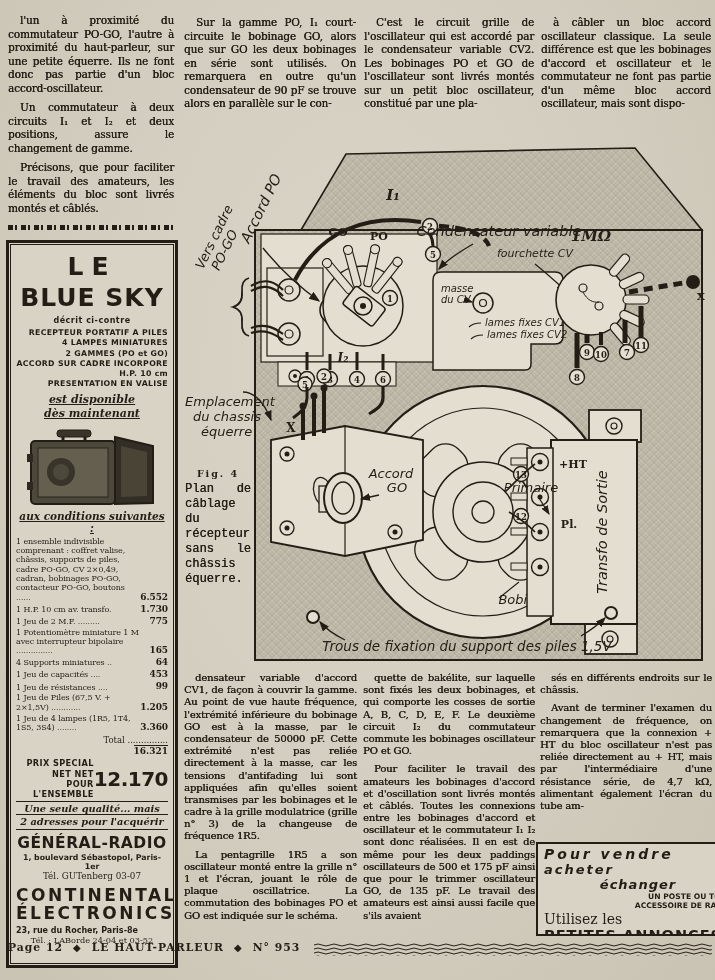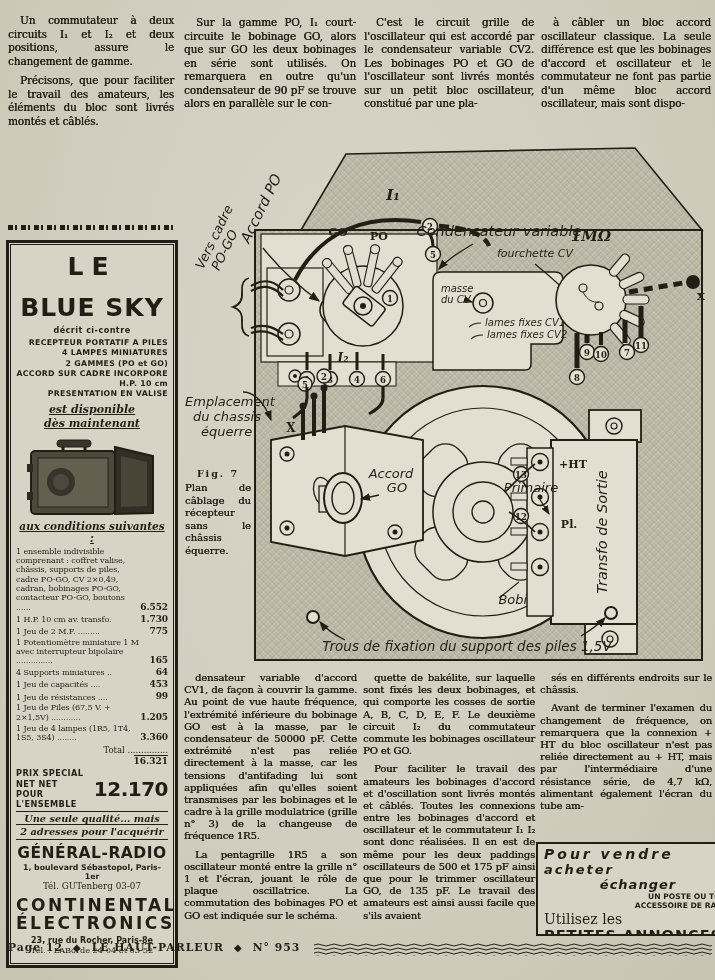--- a/index.html
+++ b/index.html
@@ -14,47 +14,47 @@
   .bcol{position:absolute;font-size:10px;line-height:1.22;text-align:justify;
         text-shadow:0.35px 0 0 #241d15;letter-spacing:-0.15px;}
   .bcol p{margin:0 0 6px 0;text-indent:11px;}
   .dashrule{position:absolute;height:5px;
         background:repeating-linear-gradient(90deg,#241d15 0 5px,rgba(0,0,0,0) 5px 7px,#241d15 7px 9px,rgba(0,0,0,0) 9px 13px);}
   
   .ad{position:absolute;left:6px;top:240px;width:172px;height:728px;border:3px solid #241d15;background:#d8d3c5;box-sizing:border-box;}
   .ad-inner{border:1px solid #241d15;margin:1px;padding:3px 5px;height:calc(100% - 2px);box-sizing:border-box;overflow:hidden;
             font-family:"DejaVu Serif",serif;}
   .ad-le{font:bold 25px "DejaVu Sans",sans-serif;text-align:center;letter-spacing:8px;margin-top:4px;}
-  .ad-bs{font:bold 25px "DejaVu Sans",sans-serif;text-align:center;letter-spacing:1px;margin-top:12px;}
+  .ad-bs{font:bold 25px "DejaVu Sans",sans-serif;text-align:center;letter-spacing:1px;margin-top:2px;}
   .ad-sub{font:bold 8px "DejaVu Sans",sans-serif;text-align:center;margin:4px 0 3px 0;letter-spacing:0.5px;}
   .ad-feat{font:bold 7.8px "DejaVu Sans",sans-serif;text-align:right;line-height:1.32;letter-spacing:0.3px;}
   .ad-dispo{font:bold italic 11px "DejaVu Serif",serif;text-align:center;text-decoration:underline;margin-top:3px;}
   .ad-photo{display:block;margin:4px auto 2px auto;}
   .ad-cond{font:bold italic 10.5px "DejaVu Serif",serif;text-align:center;text-decoration:underline;margin:2px 0 3px 0;}
   .pricelist{font-size:8px;line-height:1.17;letter-spacing:-0.1px;}
   .prow{display:flex;align-items:flex-end;margin-bottom:1.5px;}
   .plbl{flex:1;text-align:left;}
   .pprc{font-weight:bold;font-size:9px;margin-left:4px;white-space:nowrap;}
   .ptotal{display:flex;align-items:flex-end;margin:3px 0 2px 10px;font-size:8.5px;flex-direction:column;}
   .ptotal .pprc{border-top:1px solid #241d15;}
   .prix{display:flex;align-items:center;margin:2px 0;}
-  .prix-l{flex:1;font:bold 8.2px "DejaVu Sans",sans-serif;line-height:1.25;letter-spacing:0.4px;}
+  .prix-l{flex:1;font:bold 8.2px "DejaVu Sans",sans-serif;line-height:1.25;letter-spacing:0.4px;text-align:right;}
   .prix-v{font:bold 20px "DejaVu Sans",sans-serif;letter-spacing:-0.5px;}
   .qual{font:bold italic 9.8px "DejaVu Serif",serif;text-align:center;border-top:1.5px solid #241d15;padding-top:1px;}
   .qual2{font:bold italic 9.8px "DejaVu Serif",serif;text-align:center;border-top:1px solid #241d15;border-bottom:1.5px solid #241d15;padding:1px 0 2px 0;}
   .gr-name{font:bold 15.5px "DejaVu Sans",sans-serif;text-align:center;letter-spacing:0.5px;margin-top:4px;}
   .gr-addr{font:bold 7.8px "DejaVu Sans",sans-serif;text-align:center;margin-top:1px;}
   .gr-tel{font-size:8.8px;text-align:center;}
   .ce-name{font:bold 17px "DejaVu Sans",sans-serif;text-align:center;letter-spacing:2.5px;line-height:1.05;margin-top:6px;}
-  .ce-addr{font:bold 8px "DejaVu Sans",sans-serif;text-align:center;margin-top:3px;}
+  .ce-addr{font:bold 8px "DejaVu Sans",sans-serif;margin-top:3px;}
   .ce-tel{font-size:8.2px;text-align:center;}
   
   .figcap{position:absolute;left:185px;top:468px;width:66px;text-align:center;}
   .figcap .fl{font:bold 9.5px "DejaVu Serif",serif;letter-spacing:2px;margin-bottom:3px;}
-  .figcap .fc{font-size:10px;line-height:1.25;text-align:justify;text-shadow:0.3px 0 0 #241d15;}
+  .figcap .fc{font-size:12px;line-height:1.25;text-align:justify;text-shadow:0.3px 0 0 #241d15;font-family:Liberation Mono, monospace;}
   
   .classified{position:absolute;left:536px;top:842px;width:204px;height:94px;border:2.5px solid #241d15;background:#d8d3c5;box-sizing:border-box;padding:2px 6px;overflow:hidden;}
   .cl1{font:bold italic 14px "DejaVu Sans",sans-serif;letter-spacing:3px;}
   .cl2{font:bold italic 13px "DejaVu Sans",sans-serif;text-align:left;letter-spacing:2px;}
   .cl3{font:bold italic 13px "DejaVu Sans",sans-serif;text-align:center;letter-spacing:1px;}
   .cl-sm{font:bold 7.6px "DejaVu Sans",sans-serif;text-align:right;line-height:1.2;}
   .cl-ut{font-size:14px;margin-top:1px;}
   .cl-pa{font:bold 14.5px "DejaVu Sans",sans-serif;letter-spacing:1px;}
   
   .footer{position:absolute;left:8px;top:941px;width:704px;display:flex;align-items:center;}
@@ -71,20 +71,21 @@
   .cnt{font:bold 8.5px "DejaVu Serif",serif;text-anchor:middle;fill:#241d15;}
   .wht{fill:#e3ded0;stroke:#241d15;}
   .ln{stroke:#241d15;fill:none;}
 </style>
 </head>
 <body>
 
 <div id="page">
 
   <div class="tcol" style="left:8px;top:14px;width:166px;">
+    <p>l'un à proximité du commutateur PO-GO, l'autre à proximité du haut-parleur, sur une petite équerre. Ils ne font donc pas partie d'un bloc accord-oscillateur.</p>
     <p>Un commutateur à deux circuits I₁ et I₂ et deux positions, assure le changement de gamme.</p>
     <p>Précisons, que pour faciliter le travail des amateurs, les éléments du bloc sont livrés montés et câblés.</p>
   </div>
   <div class="dashrule" style="left:8px;top:225px;width:166px;"></div>
 
   <div class="tcol" style="left:184px;top:16px;width:172px;">
     <p>Sur la gamme PO, I₁ court-circuite le bobinage GO, alors que sur GO les deux bobinages en série sont utilisés. On remarquera en outre qu'un condensateur de 90 pF se trouve alors en parallèle sur le con-</p>
   </div>
   <div class="tcol" style="left:364px;top:16px;width:170px;">
     <p>C'est le circuit grille de l'oscillateur qui est accordé par le condensateur variable CV2. Les bobinages PO et GO de l'oscillateur sont livrés montés sur un petit bloc oscillateur, constitué par une pla-</p>
@@ -460,21 +461,21 @@
 
     <g>
       <text x="2" y="266" class="hand">Emplacement</text>
       <text x="10" y="281" class="hand">du chassis</text>
       <text x="18" y="296" class="hand">équerre</text>
     </g>
     <path d="M60,252 C72,252 82,264 88,280" class="ln" stroke-width="1.3" marker-end="url(#ah)"></path>
   </svg>
 
   <div class="figcap">
-    <div class="fl">Fig. 7</div>
+    <div class="fl">Fig. 4</div>
     <div class="fc">Plan de câblage du récepteur sans le châssis équerre.</div>
   </div>
 
   <div class="bcol" style="left:184px;top:672px;width:173px;">
     <p>densateur variable d'accord CV1, de façon à couvrir la gamme. Au point de vue haute fréquence, l'extrémité inférieure du bobinage GO est à la masse, par le condensateur de 50000 pF. Cette extrémité n'est pas reliée directement à la masse, car les tensions d'antifading lui sont appliquées afin qu'elles soient transmises par les bobinages et le cadre à la grille modulatrice (grille n° 3) de la changeuse de fréquence 1R5.</p>
     <p>La pentagrille 1R5 a son oscillateur monté entre la grille n° 1 et l'écran, jouant le rôle de plaque oscillatrice. La commutation des bobinages PO et GO est indiquée sur le schéma.</p>
   </div>
   <div class="bcol" style="left:363px;top:672px;width:172px;">
     <p>quette de bakélite, sur laquelle sont fixés les deux bobinages, et qui comporte les cosses de sortie A, B, C, D, E, F. Le deuxième circuit I₂ du commutateur commute les bobinages oscillateur PO et GO.</p>
     <p>Pour faciliter le travail des amateurs les bobinages d'accord et d'oscillation sont livrés montés et câblés. Toutes les connexions entre les bobinages d'accord et oscillateur et le commutateur I₁ I₂ sont donc réalisées. Il en est de même pour les deux paddings oscillateurs de 500 et 175 pF ainsi que pour le trimmer oscillateur GO, de 135 pF. Le travail des amateurs est ainsi aussi facile que s'ils avaient</p>

